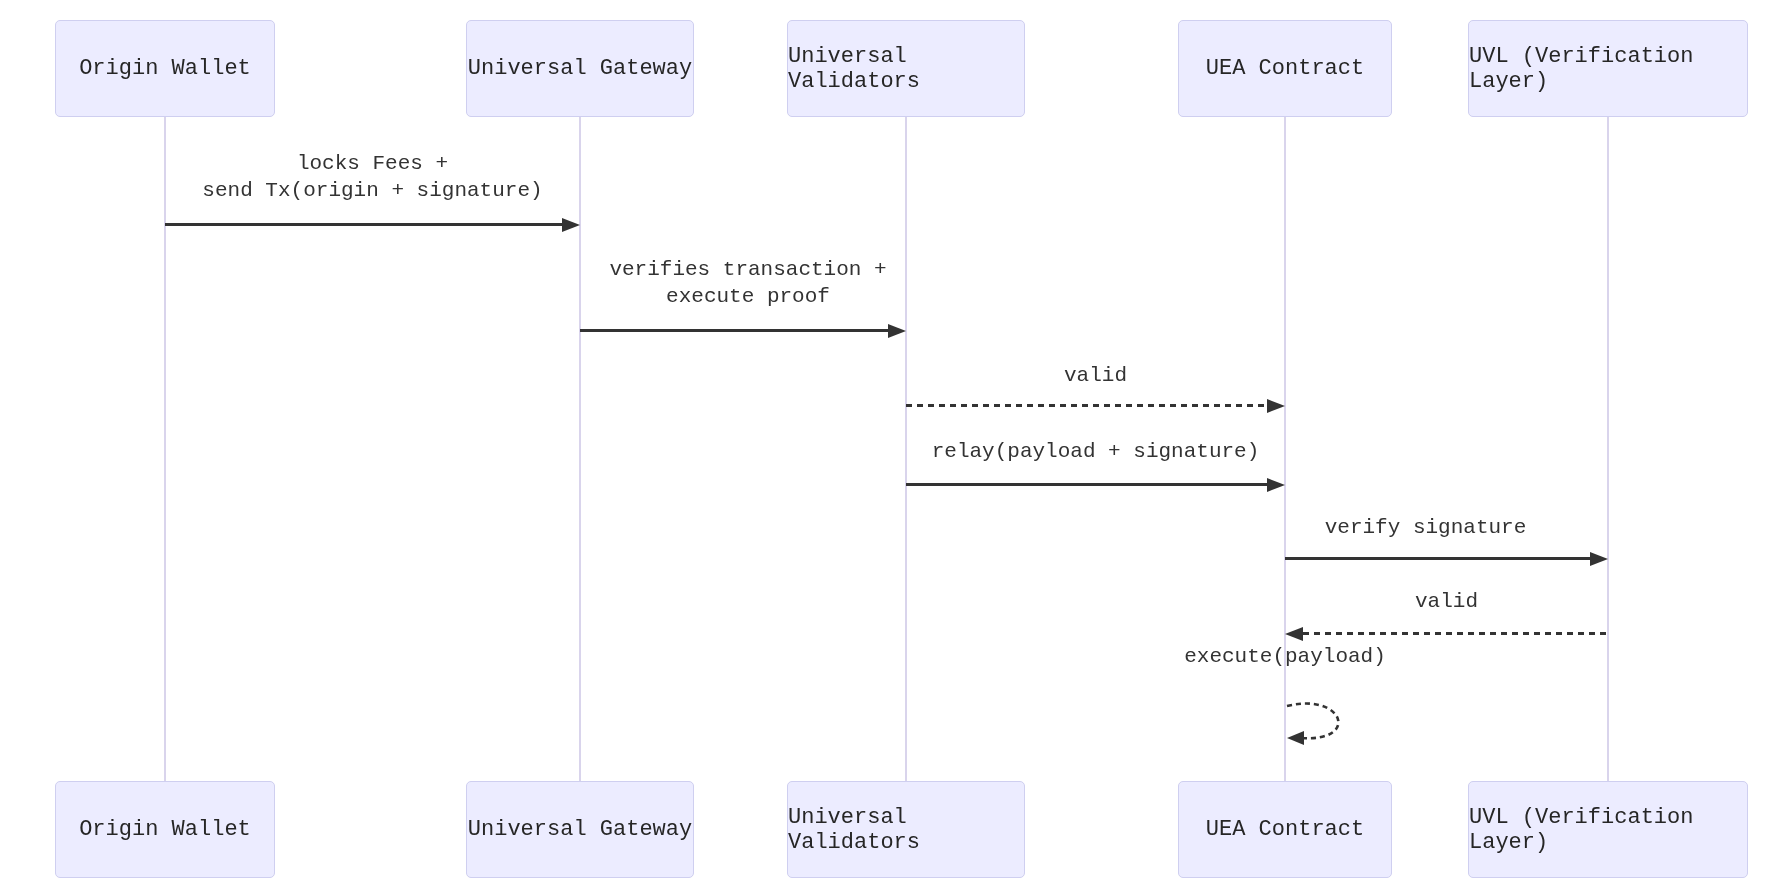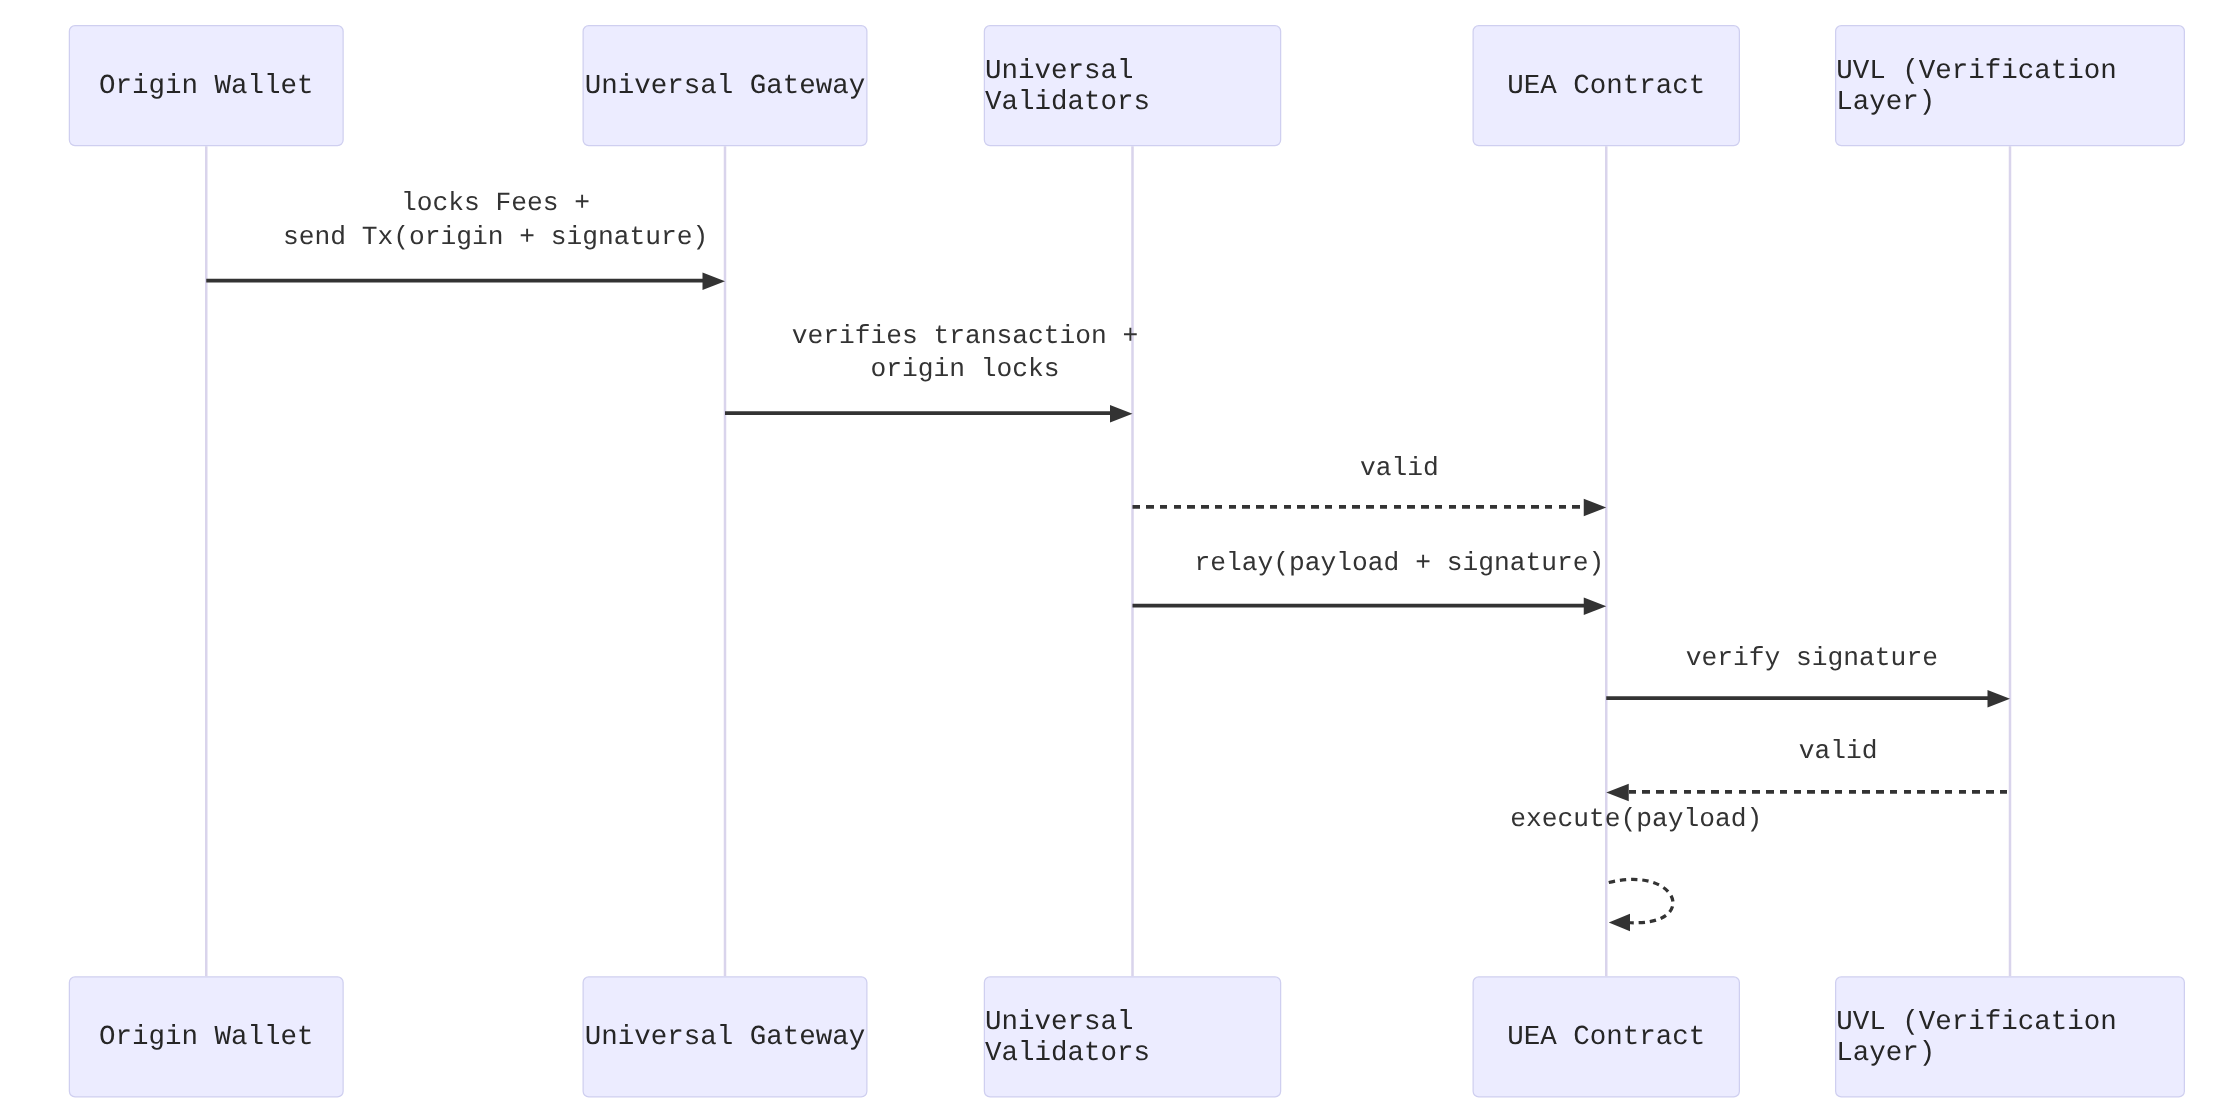--- a/index.html
+++ b/index.html
@@ -23,21 +23,20 @@
     box-sizing:border-box;
     font-size:22px;color:var(--actor_text,#262626);
   }
   .actor.top{top:20px;}
   .actor.bottom{top:781px;}
   .msg-label{
     position:absolute;text-align:center;
     font-size:21px;line-height:27px;
     color:var(--text,#333);
     white-space:nowrap;
-    padding-left:24px;
   }
   .msg-line{position:absolute;height:3px;}
   .msg-line.solid{background:var(--arrow,#333);}
   .msg-line.dashed{
     background:repeating-linear-gradient(90deg,var(--arrow,#333) 0 6px,transparent 6px 11px);
   }
   .arrow-head{position:absolute;width:0;height:0;border-top:7px solid transparent;border-bottom:7px solid transparent;}
   .arrow-head.right{border-left:18px solid var(--arrow,#333);}
   .arrow-head.left{border-right:18px solid var(--arrow,#333);}
   .self-loop{position:absolute;color:var(--arrow,#333);}
@@ -87,21 +86,21 @@
 
   <div class="msg-label" style="left:165px;top:150px;width:415px">
     <div>locks Fees +</div>
     <div>send Tx(origin + signature)</div>
   </div>
   <div class="msg-line solid" style="left:165px;top:223px;width:399px"></div>
   <div class="arrow-head right" style="left:562px;top:218px"></div>
 
   <div class="msg-label" style="left:580px;top:256px;width:336px">
     <div>verifies transaction +</div>
-    <div>origin locks</div>
+    <div>execute proof</div>
   </div>
   <div class="msg-line solid" style="left:580px;top:329px;width:310px"></div>
   <div class="arrow-head right" style="left:888px;top:324px"></div>
 
   <div class="msg-label" style="left:906px;top:362px;width:379px">
     <div>valid</div>
   </div>
   <div class="msg-line dashed" style="left:906px;top:404px;width:363px"></div>
   <div class="arrow-head right" style="left:1267px;top:399px"></div>
 

